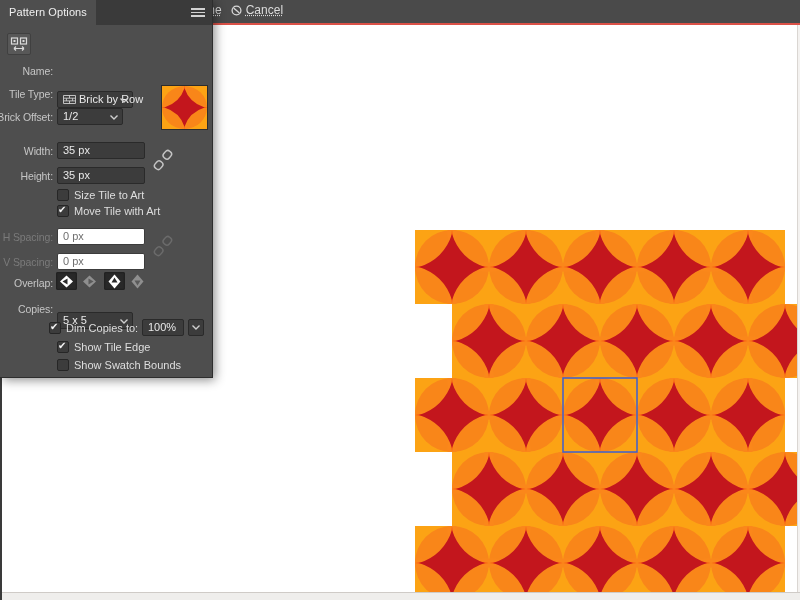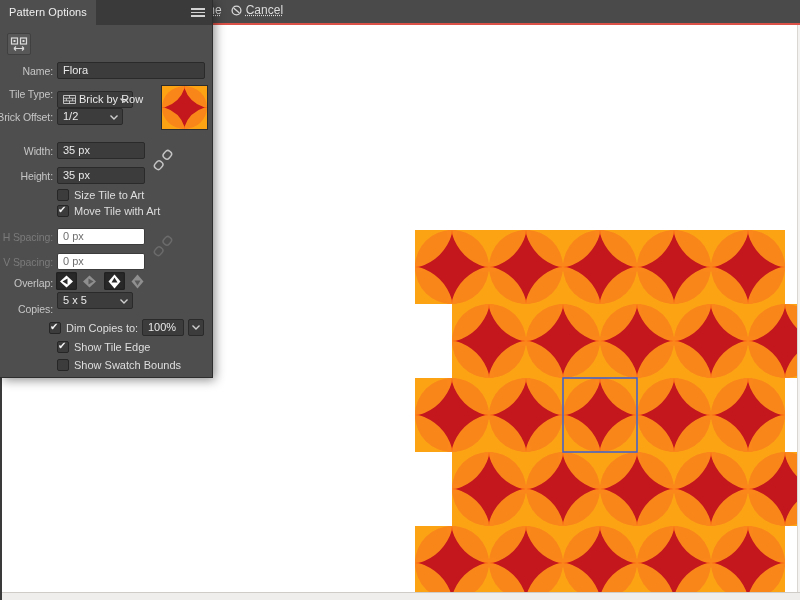--- a/index.html
+++ b/index.html
@@ -133,21 +133,20 @@
     <svg width="18" height="15" viewBox="0 0 18 15">
       <rect x="1.5" y="1" width="6" height="6" fill="none" stroke="#DADADA" stroke-width="1.2"></rect>
       <rect x="10.5" y="1" width="6" height="6" fill="none" stroke="#DADADA" stroke-width="1.2"></rect>
       <rect x="3.5" y="3" width="2" height="2" fill="#DADADA"></rect>
       <rect x="12.5" y="3" width="2" height="2" fill="#DADADA"></rect>
       <path d="M4,11.5 H14 M4,11.5 l2,-2 M4,11.5 l2,2 M14,11.5 l-2,-2 M14,11.5 l-2,2" fill="none" stroke="#DADADA" stroke-width="1.2"></path>
     </svg>
   </div>
 
   <div class="lbl" style="top:65px">Name:</div>
-  <div class="fld" style="left:57px;top:62px;width:148px">Flora</div>
 
   <div class="lbl" style="top:88px">Tile Type:</div>
   <div class="fld dd" style="left:57px;top:91px;width:76px">
     <svg width="13" height="9" viewBox="0 0 13 9" style="vertical-align:-1px;margin-right:3px">
       <path d="M0.5,0.5 h12 v8 h-12 z M0.5,3.2 h12 M0.5,5.9 h12 M6.5,0.5 v2.7 M3.4,3.2 v2.7 M9.6,3.2 v2.7 M6.5,5.9 v2.6" fill="none" stroke="#CFCFCF" stroke-width="0.9"></path>
     </svg><span>Brick by Row</span>
     <svg class="chev" width="8" height="5" viewBox="0 0 8 5">
       <path d="M0.5,0.5 L4,4 L7.5,0.5" fill="none" stroke="#CFCFCF" stroke-width="1.4"></path>
     </svg>
   </div>
@@ -223,21 +222,21 @@
     </svg>
   </div>
   <div class="ovbtn" style="left:127px;top:272px" data-selected="false">
     <svg width="13" height="15" viewBox="0 0 13 15">
       <path class="dia" d="M6.5,0.5 L12.5,7.5 L6.5,14.5 L0.5,7.5 Z"></path>
       <path class="arr" d="M3.5,6.5 L6.5,11.5 L9.5,6.5 Z"></path>
     </svg>
   </div>
 
   <div class="lbl" style="top:303px">Copies:</div>
-  <div class="fld dd" style="left:57px;top:292px;width:76px">
+  <div class="fld dd" style="left:57px;top:312px;width:76px">
     <span>5 x 5</span>
     <svg class="chev" width="8" height="5" viewBox="0 0 8 5">
       <path d="M0.5,0.5 L4,4 L7.5,0.5" fill="none" stroke="#CFCFCF" stroke-width="1.4"></path>
     </svg>
   </div>
 
   <div class="cb" style="left:49px;top:322px" data-checked="true">
       <span class="tick">✔</span>
     </div>
   <div class="cb-label" style="left:66px;top:322px">Dim Copies to:</div>

